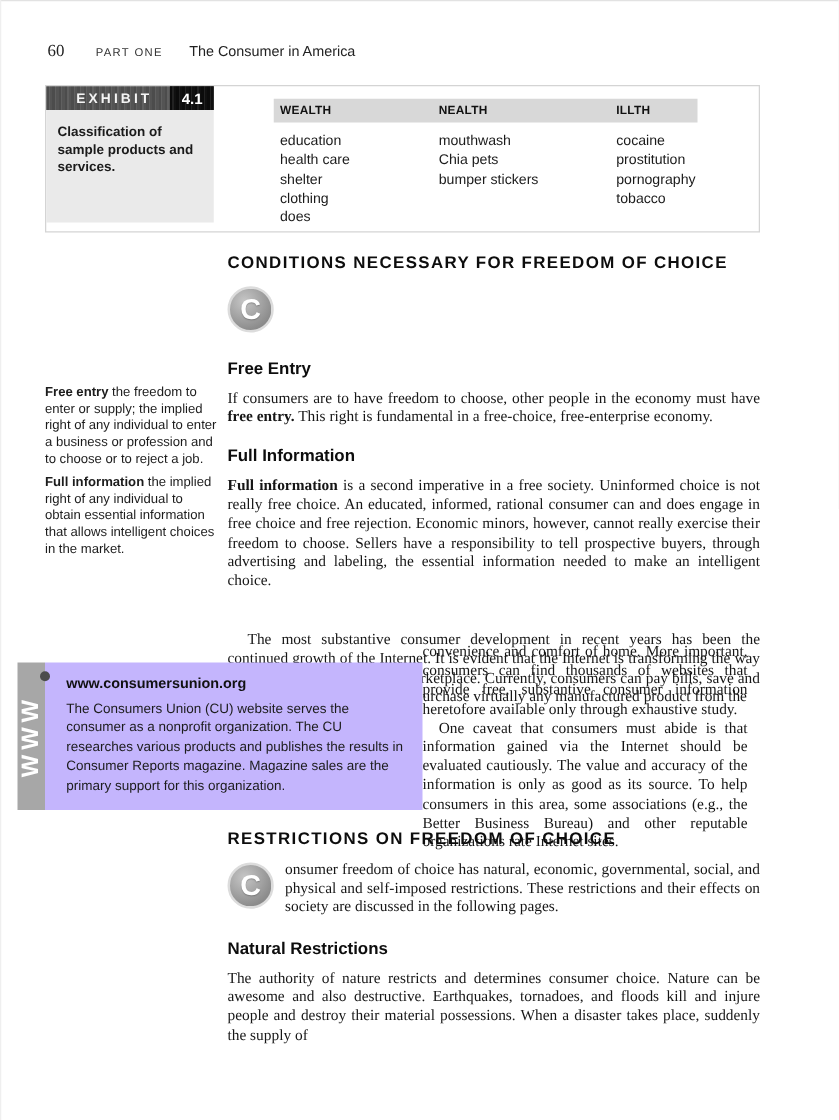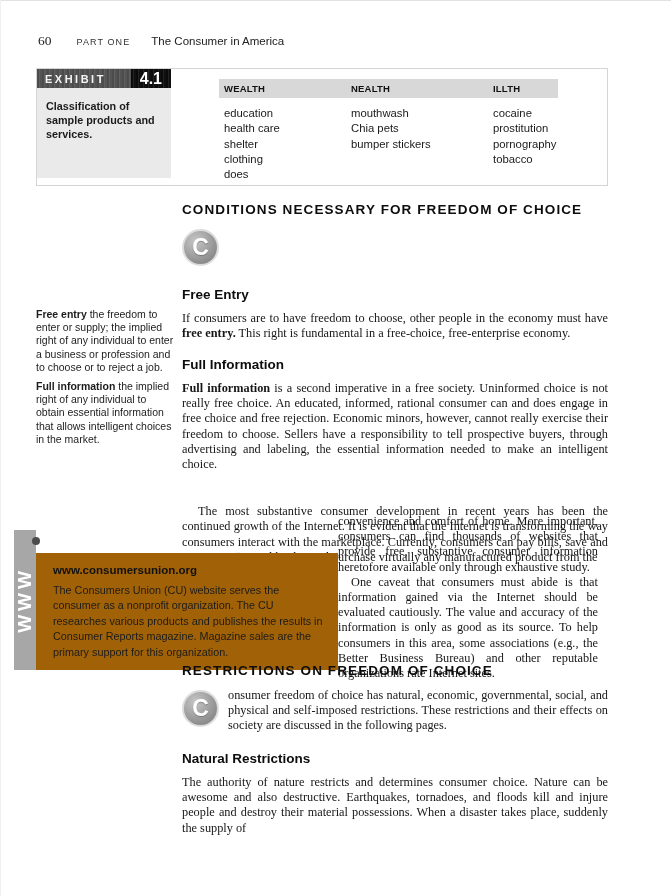--- a/index.html
+++ b/index.html
@@ -15,24 +15,24 @@
   .runhead { position:absolute; top:33px; left:38px; width:560px; display:flex; align-items:baseline; }
   .runhead .pageno { font-size:13.5px; color:#222; }
   .runhead .part { font-family:"Liberation Sans", sans-serif; font-size:9px; letter-spacing:1.1px; color:#333; margin-left:25px; }
   .runhead .ptitle { font-family:"Liberation Sans", sans-serif; font-size:11.5px; color:#222; margin-left:21px; }
 
   
   .exhibit { position:absolute; top:68px; left:36px; width:570px; height:116px; border:1px solid #d4d4d4; background:#fff; }
   .ex-left { position:absolute; left:0; top:0; width:134px; height:109px; background:#eaeaea; }
   .ex-bar { height:19px; display:flex; align-items:center;
     background:repeating-linear-gradient(90deg,#4c4c4c 0 2px,#606060 2px 3px,#545454 3px 5px); }
-  .ex-label { flex:1; padding-left:8px; font-family:"Liberation Sans", sans-serif; font-weight:bold;
+  .ex-label { flex:1; padding-left:24px; font-family:"Liberation Sans", sans-serif; font-weight:bold;
     font-size:11px; letter-spacing:2.5px; color:#f4f4f4; }
   .ex-num { height:100%; display:flex; align-items:center; padding:0 9px; font-family:"Liberation Sans", sans-serif;
-    font-weight:bold; font-size:16px; color:#fff;
+    font-weight:bold; font-size:12px; color:#fff;
     background:repeating-linear-gradient(90deg,#0b0b0b 0 2px,#222 2px 3px,#101010 3px 5px); }
   .ex-caption { padding:11px 9px; font-family:"Liberation Sans", sans-serif; font-weight:600;
     font-size:10.8px; line-height:14px; color:#1b1b1b; }
   .ex-table { position:absolute; left:134px; right:0; top:0; bottom:0; padding:10px 49px 0 48px; }
   .thead, .tbody { display:grid; grid-template-columns:127px 142px auto; }
   .thead { background:#d8d8d8; padding:4px 0 4px 5px;
     font-family:"Liberation Sans", sans-serif; font-weight:bold; font-size:9.5px; letter-spacing:0.2px; color:#111; }
   .tbody { padding:8px 0 0 5px; font-family:"Liberation Sans", sans-serif; font-size:11.3px; color:#1a1a1a; }
   .tbody .cell div { line-height:15.3px; }
 
@@ -57,21 +57,21 @@
   .margin-notes p { margin:0 0 6px 0; }
   .margin-notes b { font-weight:bold; }
 
   
   .www-row { position:absolute; top:514px; left:14px; width:598px; display:flex; align-items:flex-start; }
   .www-box { margin-top:16px; width:324px; min-height:118px; display:flex; position:relative; box-sizing:border-box; }
   .www-strip { width:22px; background:#a7a7a7; display:flex; align-items:center; justify-content:center; }
   .www-strip .txt { writing-mode:vertical-rl; transform:rotate(180deg);
     font-family:"Liberation Sans", sans-serif; font-weight:bold; font-size:19px; letter-spacing:4px; color:#ffffff; }
   .www-dot { position:absolute; left:18px; top:7px; width:8px; height:8px; border-radius:50%; background:#4c4c4c; }
-  .www-content { flex:1; background:#a16207; padding:11px 14px 10px 17px;margin-top:23px; }
+  .www-content { flex:1; background:#c4b5fd; padding:11px 14px 10px 17px; }
   .www-url { font-family:"Liberation Sans", sans-serif; font-weight:bold; font-size:11.5px; color:#111; margin:0 0 7px 0; }
   .www-body { font-family:"Liberation Sans", sans-serif; font-size:10.8px; line-height:15.4px; color:#1c1c1c; margin:0; }
   .narrow-col { width:260px; }
   .narrow-col .body-p { text-align:justify; }
   .narrow-col .p3 { text-indent:13px; }
 </style>
 </head>
 <body>
 
 <div class="page">

